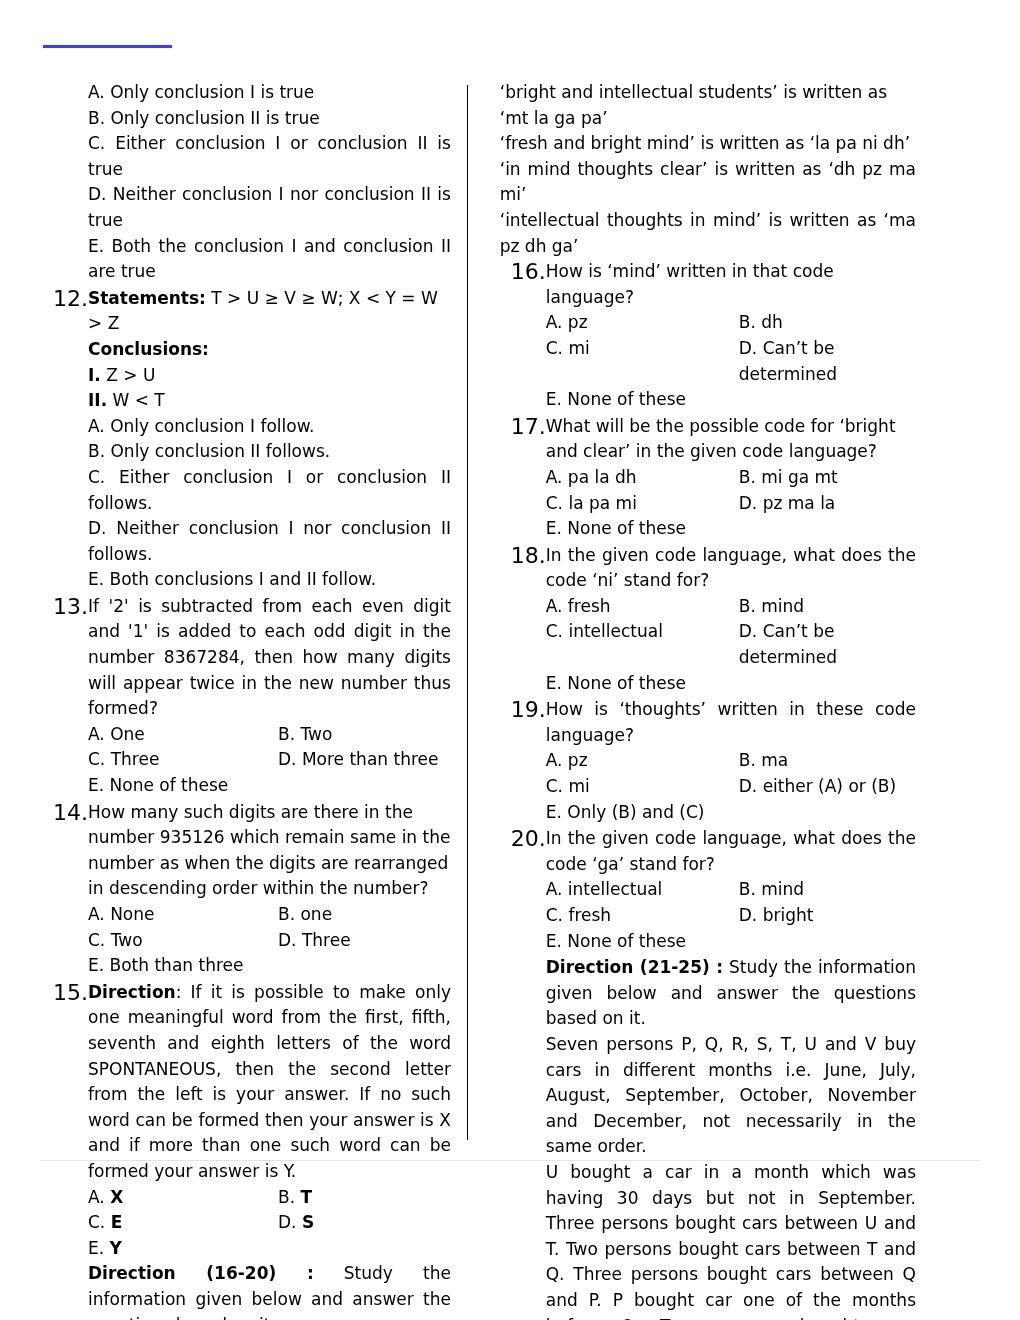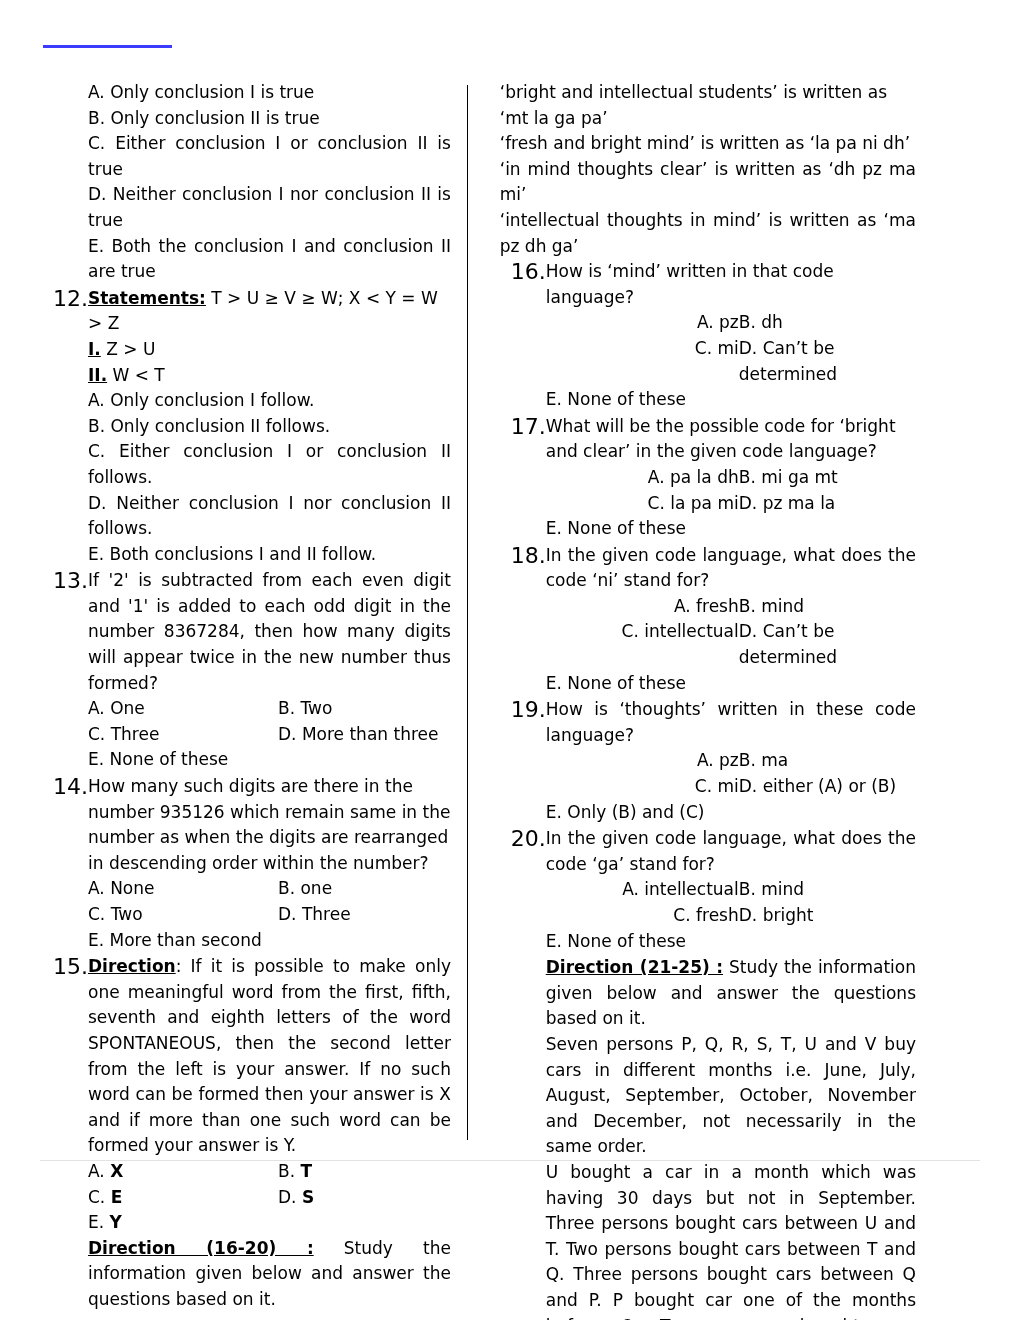--- a/index.html
+++ b/index.html
@@ -84,32 +84,32 @@
     flex: 1 1 auto;
     min-width: 0;
   }
   .para {
     font-size: 17px;
     line-height: 25.6px;
     text-align: justify;
     margin: 0;
   }
   .para.nojust { text-align: left; }
-  .para b, .bold { font-weight: bold; text-decoration: underline; }
+  .para b, .bold { font-weight: bold; }
   
   .opts {
     font-size: 17px;
     line-height: 25.6px;
   }
   .opt-row {
     display: flex;
   }
   .opt-a { width: 190px; flex: 0 0 190px; }
   .opt-b { flex: 1 1 auto; }
-  .col-right .opt-a { width: 193px; flex: 0 0 193px; text-align: right; }
+  .col-right .opt-a { width: 193px; flex: 0 0 193px; }
   .opt-full { display: block; text-align: center; }
   
   .optline {
     font-size: 17px;
     line-height: 25.6px;
     text-align: justify;
     margin: 0;
   }
   
   .bottom-rule {
@@ -140,20 +140,21 @@
           <p class="optline">C. Either conclusion I or conclusion II is true</p>
           <p class="optline">D. Neither conclusion I nor conclusion II is true</p>
           <p class="optline">E. Both the conclusion I and conclusion II are true</p>
         </div>
       </div>
 
       <div class="qrow">
         <div class="qnum">12.</div>
         <div class="qbody">
           <p class="para nojust"><b>Statements:</b><span> T &gt; U ≥ V ≥ W; X &lt; Y = W &gt; Z</span></p>
+          <p class="para nojust"><b>Conclusions:</b></p>
           <p class="para nojust"><b>I.</b><span> Z &gt; U</span></p>
           <p class="para nojust"><b>II.</b><span> W &lt; T</span></p>
           <p class="optline">A. Only conclusion I follow.</p>
           <p class="optline">B. Only conclusion II follows.</p>
           <p class="optline">C. Either conclusion I or conclusion II follows.</p>
           <p class="optline">D. Neither conclusion I nor conclusion II follows.</p>
           <p class="optline">E. Both conclusions I and II follow.</p>
         </div>
       </div>
 
@@ -184,21 +185,21 @@
           <div class="opts">
             <div class="opt-row">
               <div class="opt-a">A. None</div>
               <div class="opt-b">B. one</div>
             </div>
             <div class="opt-row">
               <div class="opt-a">C. Two</div>
               <div class="opt-b">D. Three</div>
             </div>
             <div class="opt-row">
-              <div class="opt-full">E. More than second</div>
+              <div class="opt-full">E. Both than three</div>
             </div>
           </div>
         </div>
       </div>
 
       <div class="qrow">
         <div class="qnum">15.</div>
         <div class="qbody">
           <p class="para"><b>Direction</b><span>: If it is possible to make only one meaningful word from the first, fifth, seventh and eighth letters of the word SPONTANEOUS, then the second letter from the left is your answer. If no such word can be formed then your answer is X and if more than one  such word can be formed your answer is Y.</span></p>
           <div class="opts">

